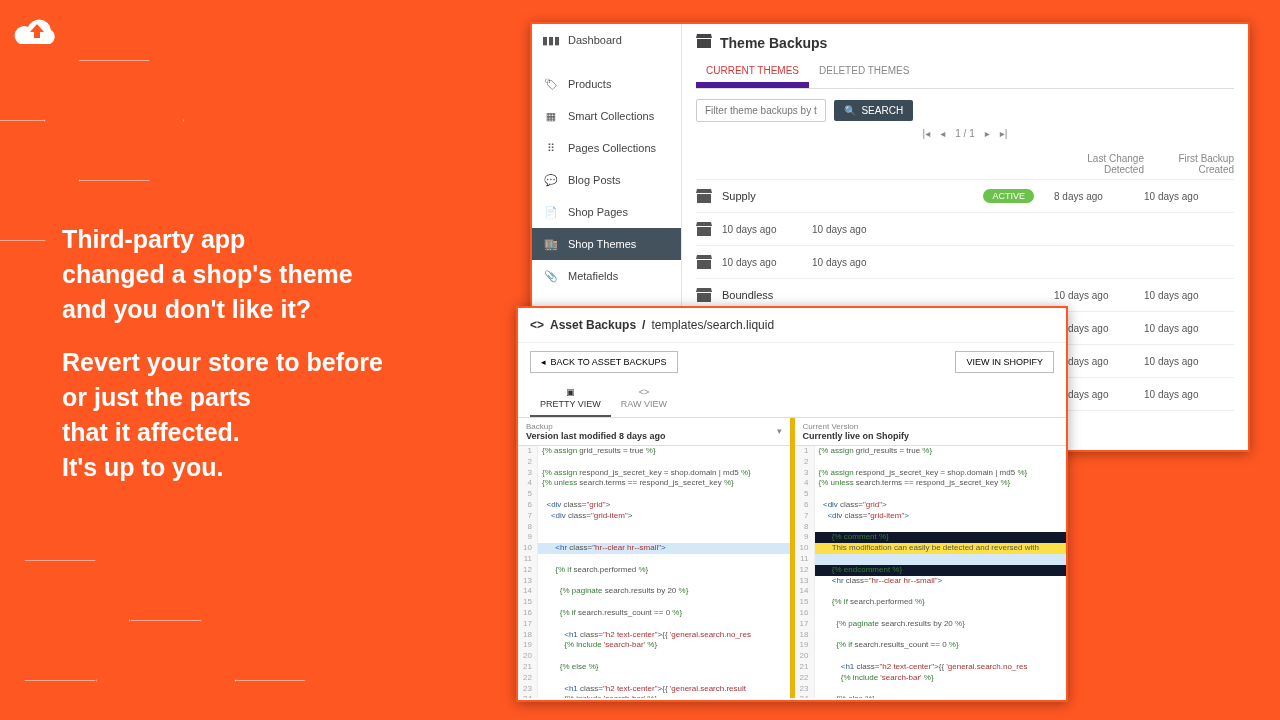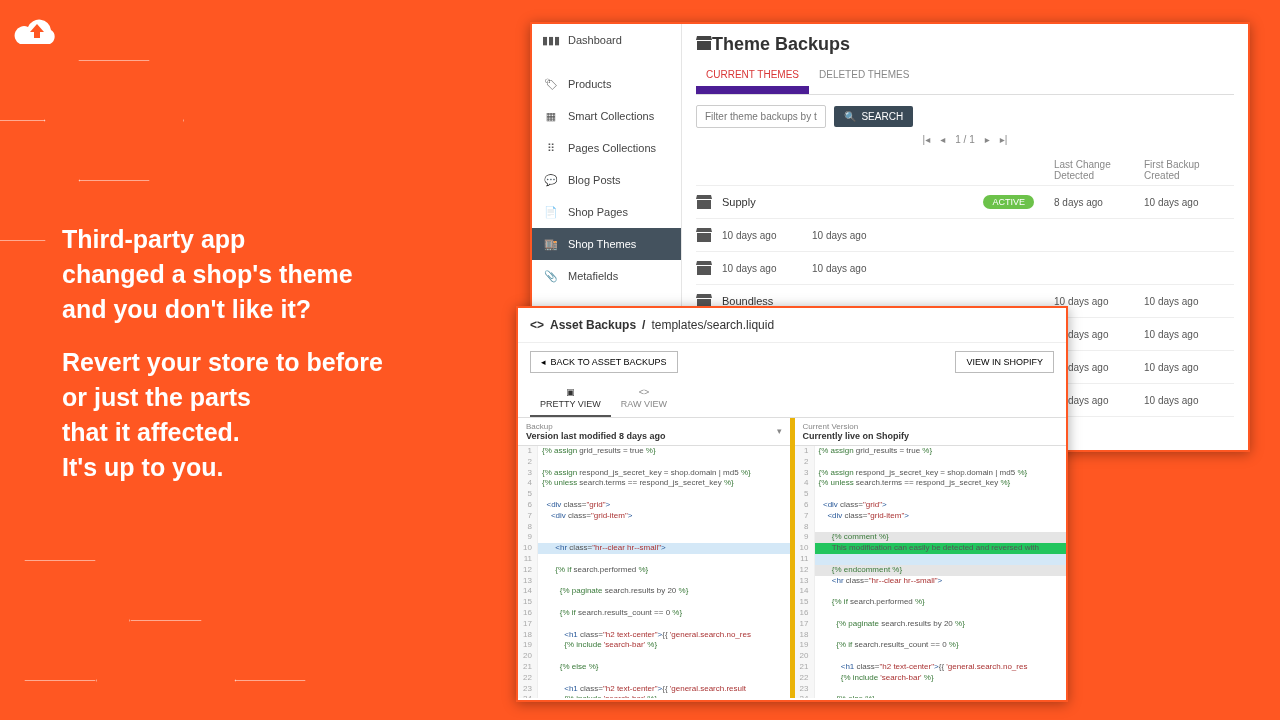--- a/index.html
+++ b/index.html
@@ -14,33 +14,33 @@
 .titlebar{background:#3a4a57;color:#fff;padding:7px 10px;display:flex;align-items:center;gap:8px;font-size:13px}
 .titlebar .cloud-icn svg{width:18px;height:14px;display:block}
 .titlebar .site{color:#9db5c9;font-size:11px}
 .win1-body{display:flex;height:calc(100% - 30px)}
 .sidebar{width:150px;background:#fff;border-right:1px solid #e5e5e5}
 .sb-item{display:flex;align-items:center;gap:10px;padding:9px 12px;font-size:11px;color:#444;cursor:pointer}
 .sb-item.active{background:#44525e;color:#fff}
 .sb-icon{width:14px;height:14px;display:inline-flex;align-items:center;justify-content:center;color:#555}
 .sb-item.active .sb-icon{color:#fff}
 .content{flex:1;padding:10px 14px;overflow:hidden}
-.page-title{display:flex;align-items:center;font-size:18px;font-weight:600;margin-bottom:8px}
+.page-title{display:flex;align-items:center;gap:8px;font-size:14px;font-weight:600;margin-bottom:8px}
 .tabs{display:flex;border-bottom:1px solid #ddd;margin-bottom:10px;font-size:10px}
 .tab{padding:6px 10px;color:#888;cursor:pointer}
-.tab.active{color:#d93636;border-bottom:8px solid #4c1d95}
+.tab.active{color:#d93636;border-bottom:6px solid #4c1d95}
 .searchrow{display:flex;gap:8px;align-items:center;margin-bottom:6px}
 .searchrow input{border:1px solid #ccc;padding:5px 8px;font-size:10px;width:130px;border-radius:2px}
 .searchbtn{background:#3a4a57;color:#fff;border:none;padding:5px 10px;font-size:10px;border-radius:2px;display:flex;align-items:center;gap:5px;cursor:pointer}
 .pager{margin:4px auto 10px;display:flex;align-items:center;gap:10px;justify-content:center;color:#888;font-size:10px}
 .pager span{cursor:pointer}
 .tbl{width:100%;font-size:10px}
 .thead{display:flex;color:#888;padding:4px 0}
 .thead .c1{flex:1}
-.thead .c2,.thead .c3{width:90px;text-align:left}
+.thead .c2,.thead .c3{width:90px;text-align:right}
 .trow{display:flex;align-items:center;padding:9px 0;border-top:1px solid #eee}
 .trow .shop-icn{width:16px;height:14px;margin-right:10px}
 .shop-icn svg{width:16px;height:14px}
 .trow .name{flex:1;font-size:11px;color:#333;display:flex;align-items:center;gap:8px}
 .trow .c2,.trow .c3{width:90px;color:#555}
 .badge{background:#6cc24a;color:#fff;border-radius:10px;padding:2px 9px;font-size:9px;margin-left:auto;margin-right:20px}
 .win2{left:516px;top:306px;width:552px;height:396px;z-index:2}
 .crumb{padding:10px 12px;font-size:12px;font-weight:600;display:flex;align-items:center;gap:6px;border-bottom:1px solid #eee}
 .w2-btns{display:flex;justify-content:space-between;padding:8px 12px}
 .obtn{border:1px solid #bbb;background:#fff;padding:5px 10px;font-size:9px;cursor:pointer;display:flex;align-items:center;gap:5px}
@@ -51,22 +51,22 @@
 .pane{flex:1;border-right:5px solid #eab308;overflow:hidden}
 .pane-hd{padding:4px 8px;border-bottom:1px solid #ddd;position:relative}
 .pane-hd .lbl{font-size:8px;color:#888}
 .pane-hd .val{font-size:9px;font-weight:600}
 .pane-hd .dd{position:absolute;right:8px;top:8px;color:#888;font-size:9px}
 .code{font-family:Consolas,monospace;font-size:8px;line-height:1.35;overflow:hidden}
 .cline{display:flex}
 .ln{width:20px;text-align:right;padding-right:5px;color:#aaa;background:#f7f7f7;border-right:1px solid #eee;flex-shrink:0}
 .ct{padding-left:4px;white-space:pre;flex:1;color:#555}
 .hl-b{background:#d4e8f7}
-.hl-g{background:#22c55e}
-.hl-y{background:#e5e5e5}
+.hl-g{background:#fde047}
+.hl-y{background:#0f172a}
 .kw{color:#3a7a3a}
 .tag{color:#2a5a9a}
 .str{color:#a33}
 </style>
 </head>
 <body>
 
 <div class="hex" style="left:-60px;top:120px"></div>
 <div class="hex" style="left:44px;top:60px"></div>
 <div class="hex" style="left:-10px;top:560px"></div>

